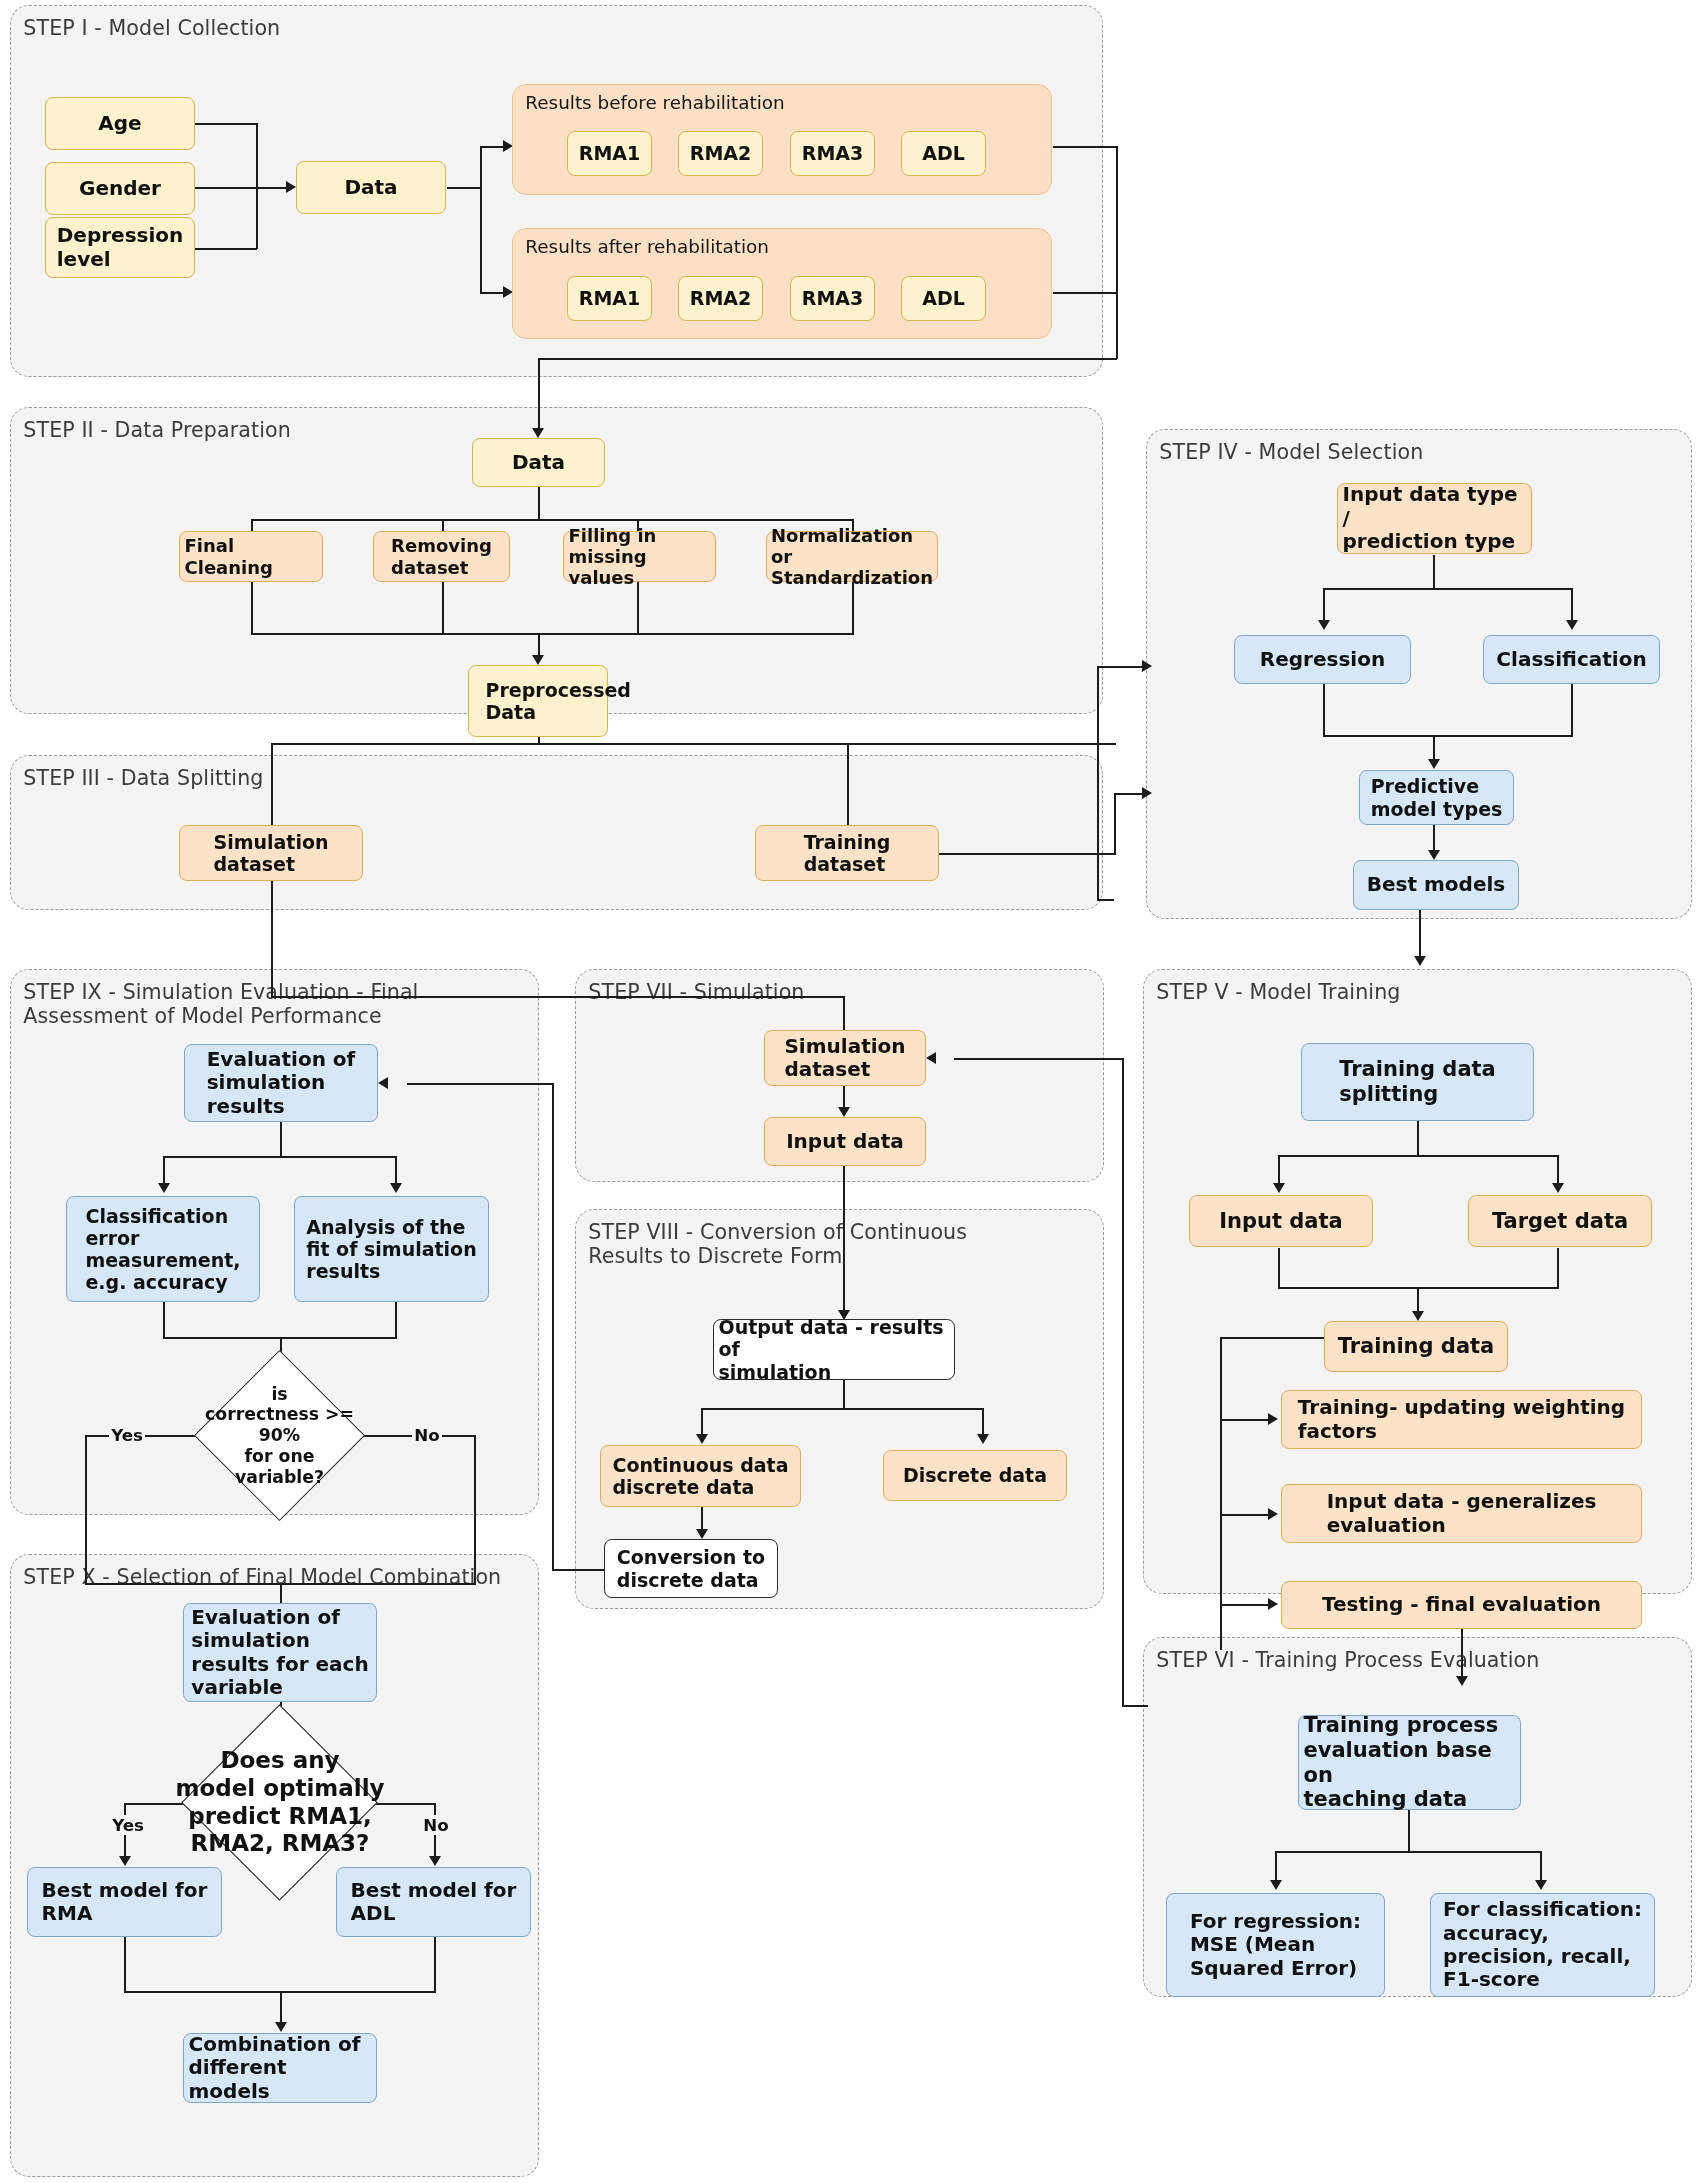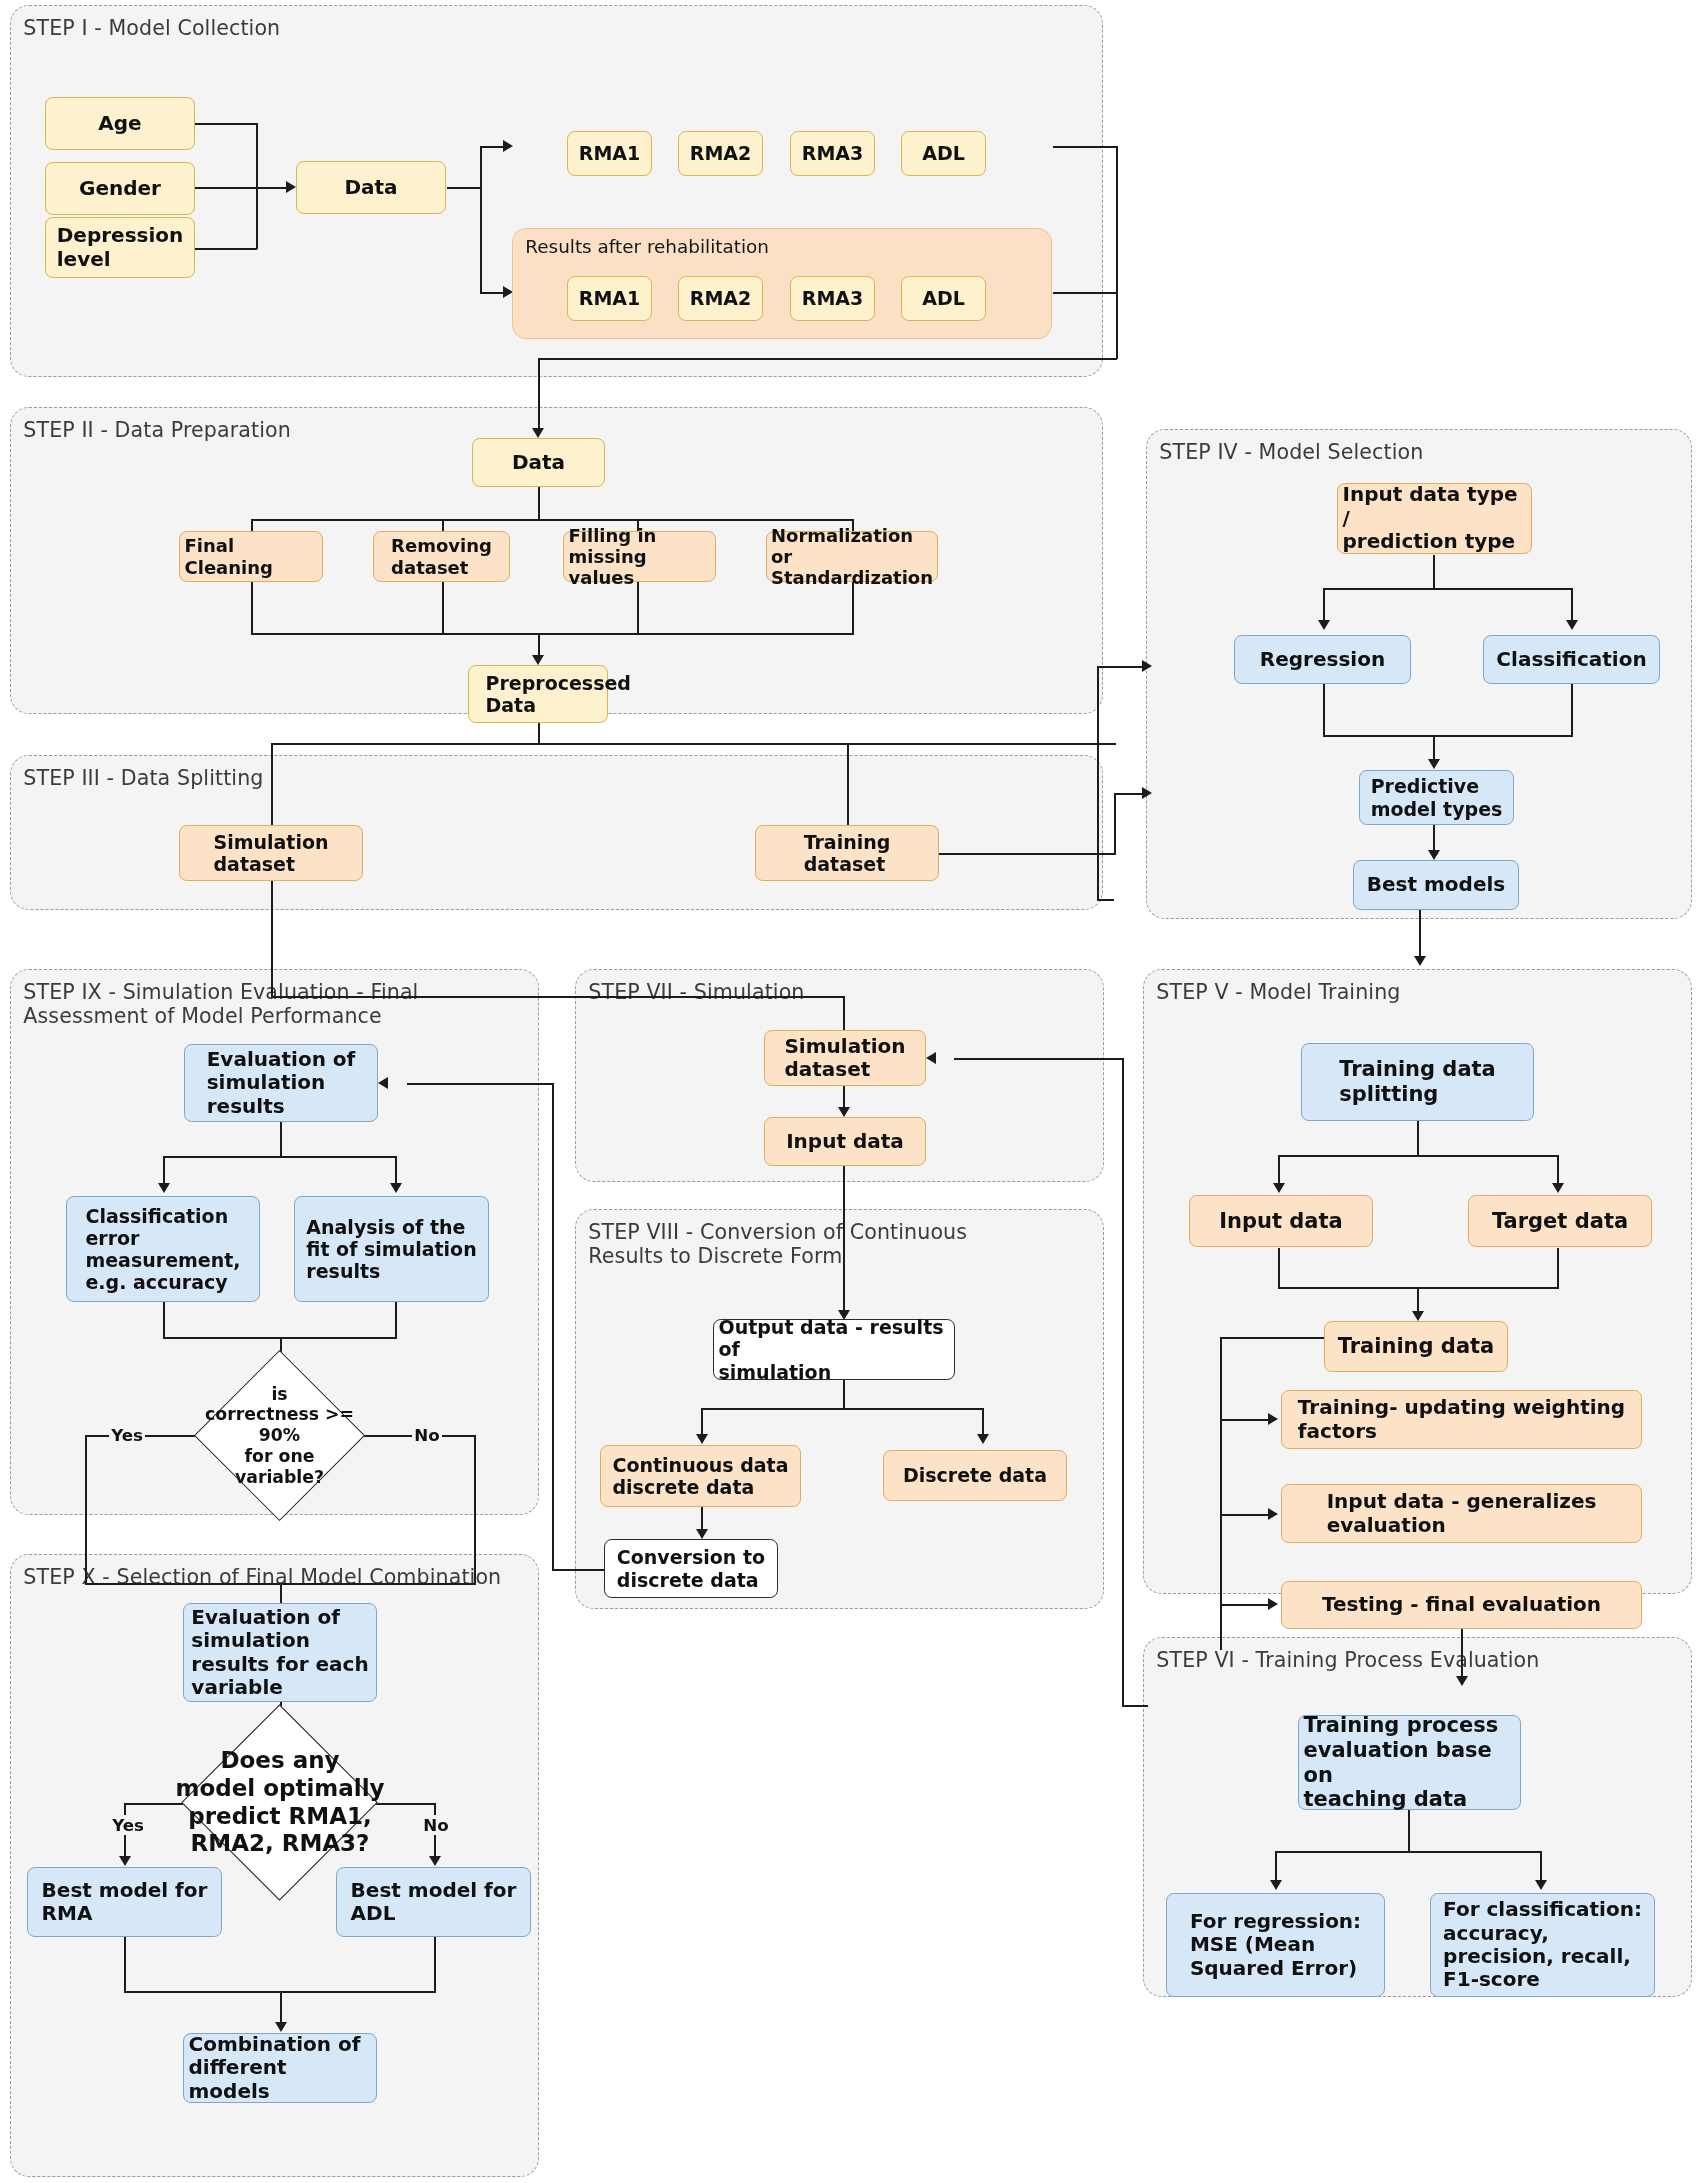--- a/index.html
+++ b/index.html
@@ -135,20 +135,23 @@
 
   <div class="node n-yellow" style="left:296px; top:161px; width:150px; height:53px; font-size:20px;">Data</div>
 
   <div class="ln lnh" style="left:447px; top:187px; width:35px;"></div>
   <div class="ln lnv" style="left:480px; top:146px; height:148px;"></div>
   <div class="ln lnh" style="left:480px; top:146px; width:27px;"></div>
   <div class="arrow ar-right" style="left:503px; top:140px;"></div>
   <div class="ln lnh" style="left:480px; top:292px; width:27px;"></div>
   <div class="arrow ar-right" style="left:503px; top:286px;"></div>
 
+  <div class="subgroup" style="left:512px; top:84px; width:540px; height:111px;">
+    <div class="subgroup-title">Results before rehabilitation</div>
+  </div>
   <div class="node n-yellow" style="left:567px; top:131px; width:85px; height:45px; font-size:19px;">RMA1</div>
   <div class="node n-yellow" style="left:678px; top:131px; width:85px; height:45px; font-size:19px;">RMA2</div>
   <div class="node n-yellow" style="left:790px; top:131px; width:85px; height:45px; font-size:19px;">RMA3</div>
   <div class="node n-yellow" style="left:901px; top:131px; width:85px; height:45px; font-size:19px;">ADL</div>
 
   <div class="subgroup" style="left:512px; top:228px; width:540px; height:111px;padding-left:44px;">
     <div class="subgroup-title">Results after rehabilitation</div>
   </div>
   <div class="node n-yellow" style="left:567px; top:276px; width:85px; height:45px; font-size:19px;">RMA1</div>
   <div class="node n-yellow" style="left:678px; top:276px; width:85px; height:45px; font-size:19px;">RMA2</div>
@@ -188,21 +191,21 @@
 Standardization</div>
 
   <div class="ln lnv" style="left:251px; top:582px; height:52px;"></div>
   <div class="ln lnv" style="left:442px; top:582px; height:52px;"></div>
   <div class="ln lnv" style="left:637px; top:582px; height:52px;"></div>
   <div class="ln lnv" style="left:852px; top:582px; height:52px;"></div>
   <div class="ln lnh" style="left:251px; top:633px; width:603px;"></div>
   <div class="ln lnv" style="left:538px; top:633px; height:24.5px;"></div>
   <div class="arrow ar-down" style="left:532px; top:655px;"></div>
 
-  <div class="node n-yellow" style="left:468px; top:665px; width:140px; height:58px; font-size:19px; white-space:pre-line;padding-left:45px;">Preprocessed
+  <div class="node n-yellow" style="left:468px; top:665px; width:140px; height:72px; font-size:19px; white-space:pre-line;padding-left:45px;">Preprocessed
 Data</div>
 
   <div class="ln lnv" style="left:538px; top:723px; height:21px;"></div>
   <div class="ln lnh" style="left:271px; top:743px; width:845px;"></div>
   <div class="ln lnv" style="left:271px; top:743px; height:98px;"></div>
   <div class="arrow ar-down" style="left:266px; top:838px;"></div>
   <div class="ln lnv" style="left:847px; top:743px; height:98px;"></div>
   <div class="arrow ar-down" style="left:842px; top:838px;"></div>
 
   <div class="step" style="left:10px; top:755px; width:1093px; height:155px;">

